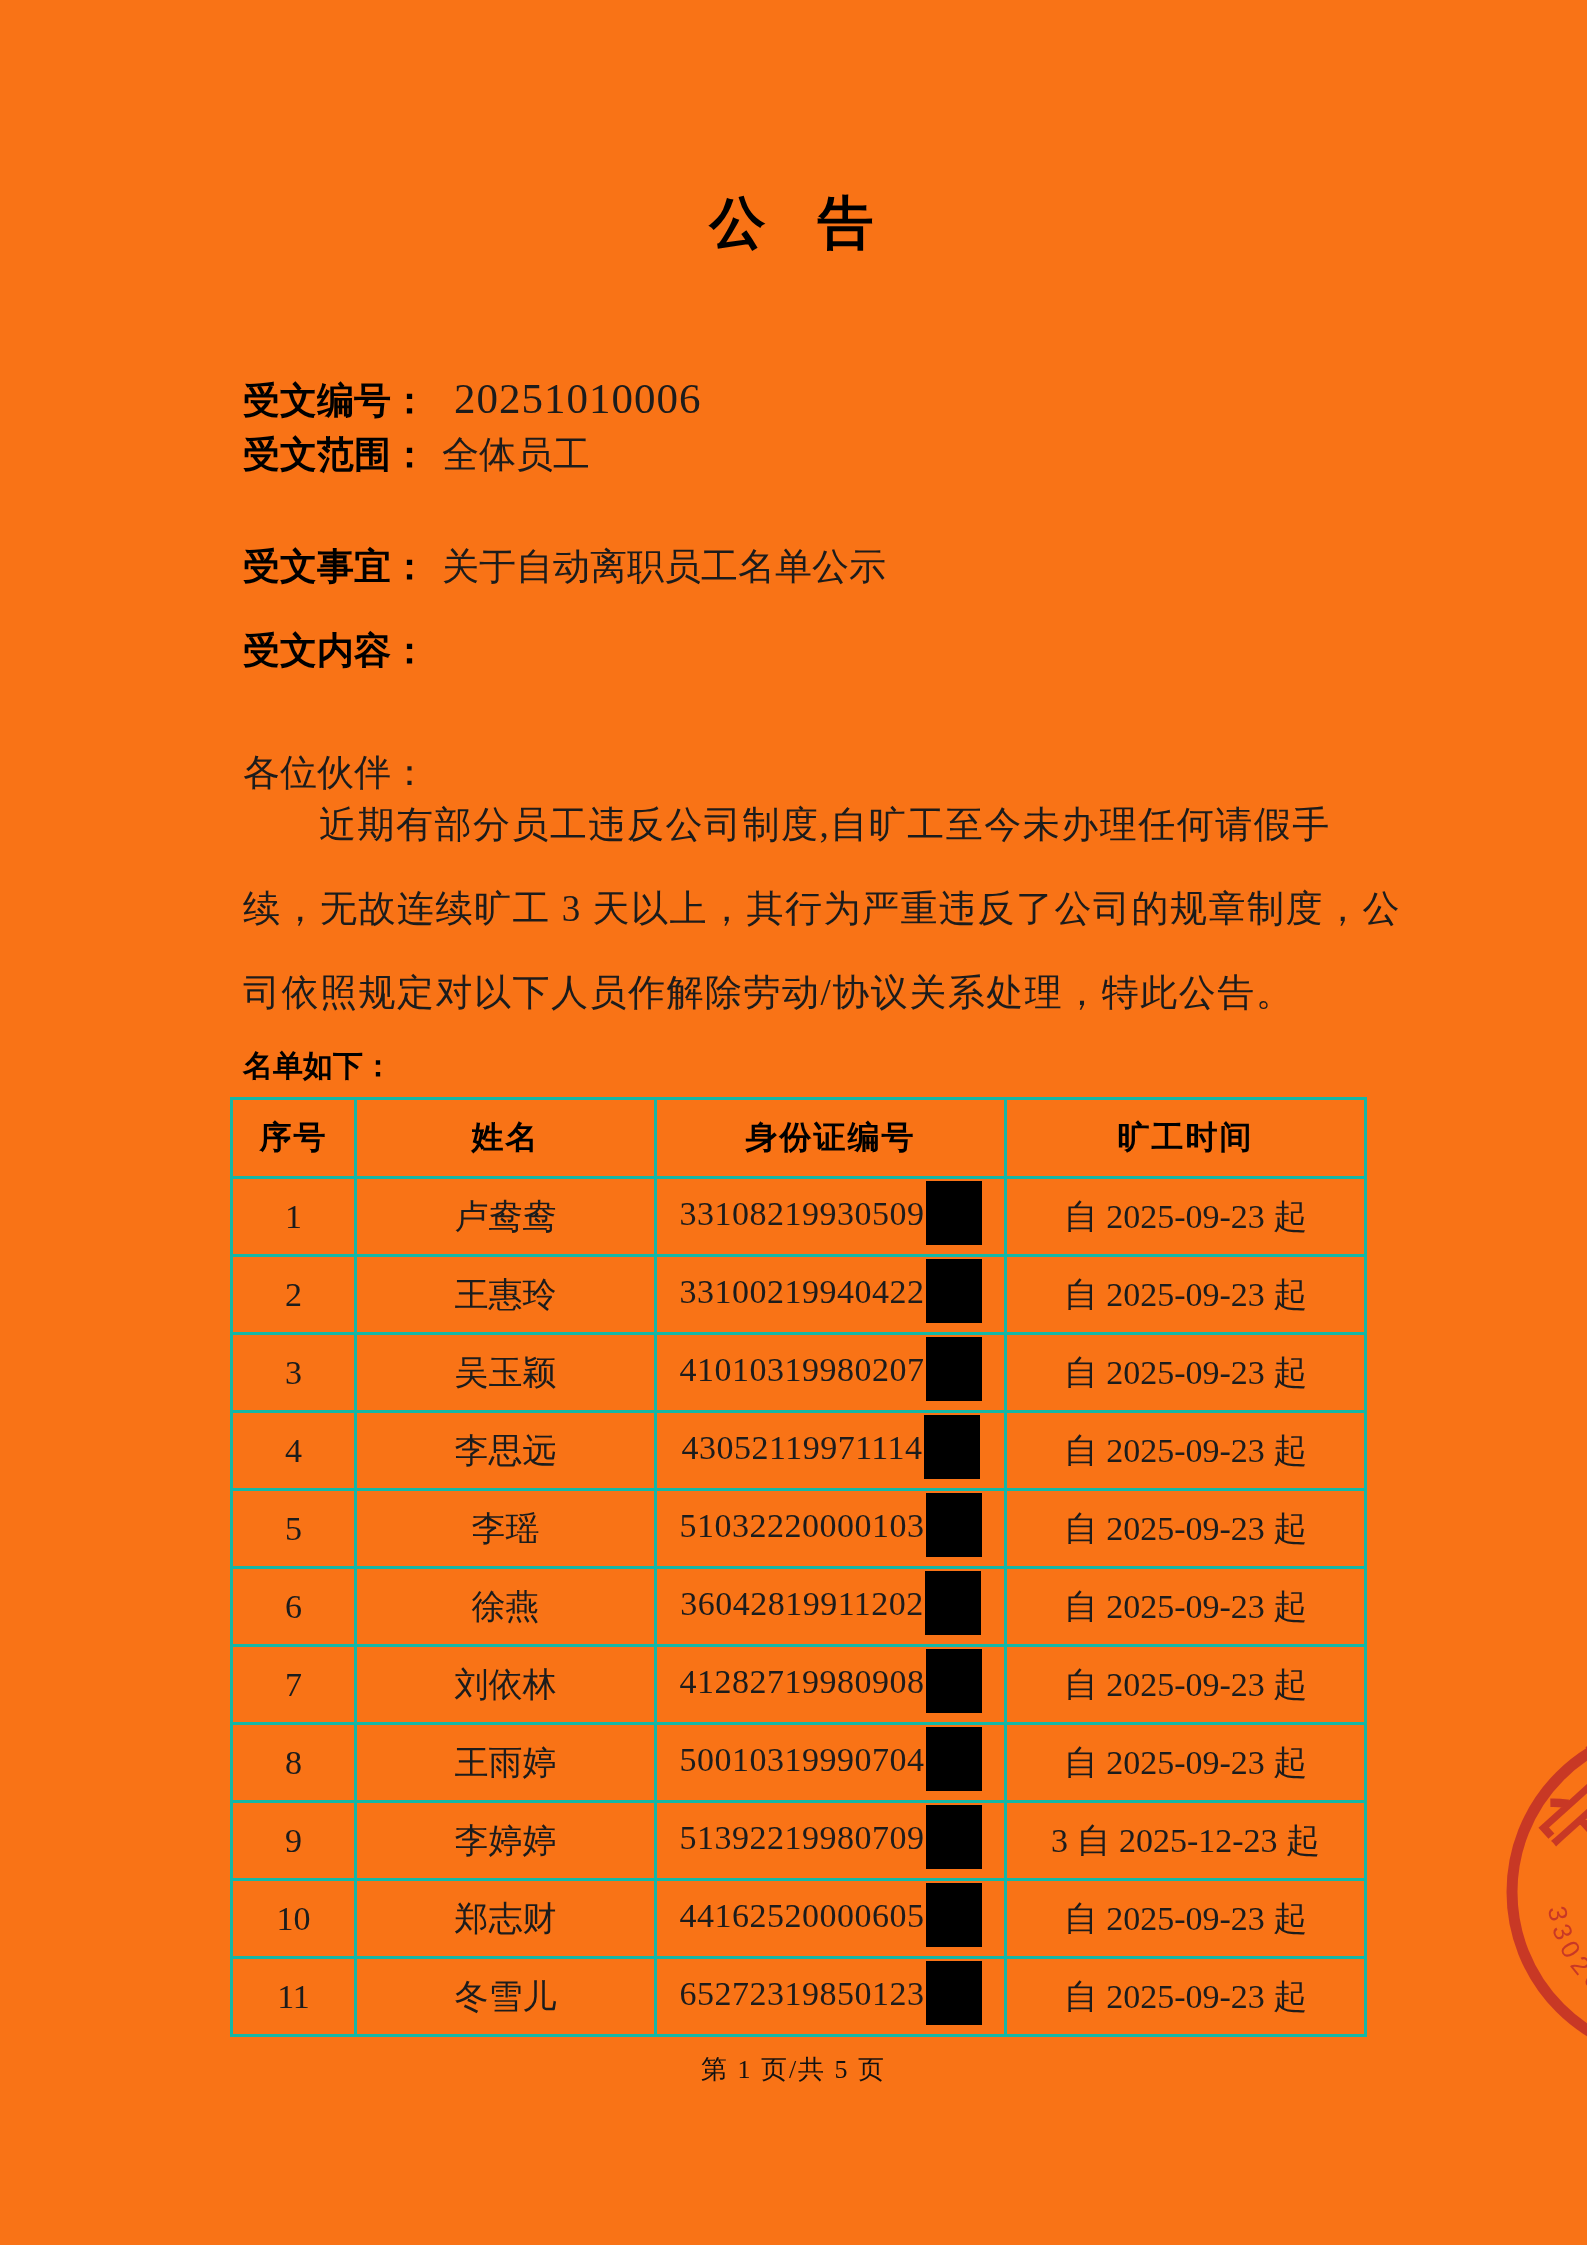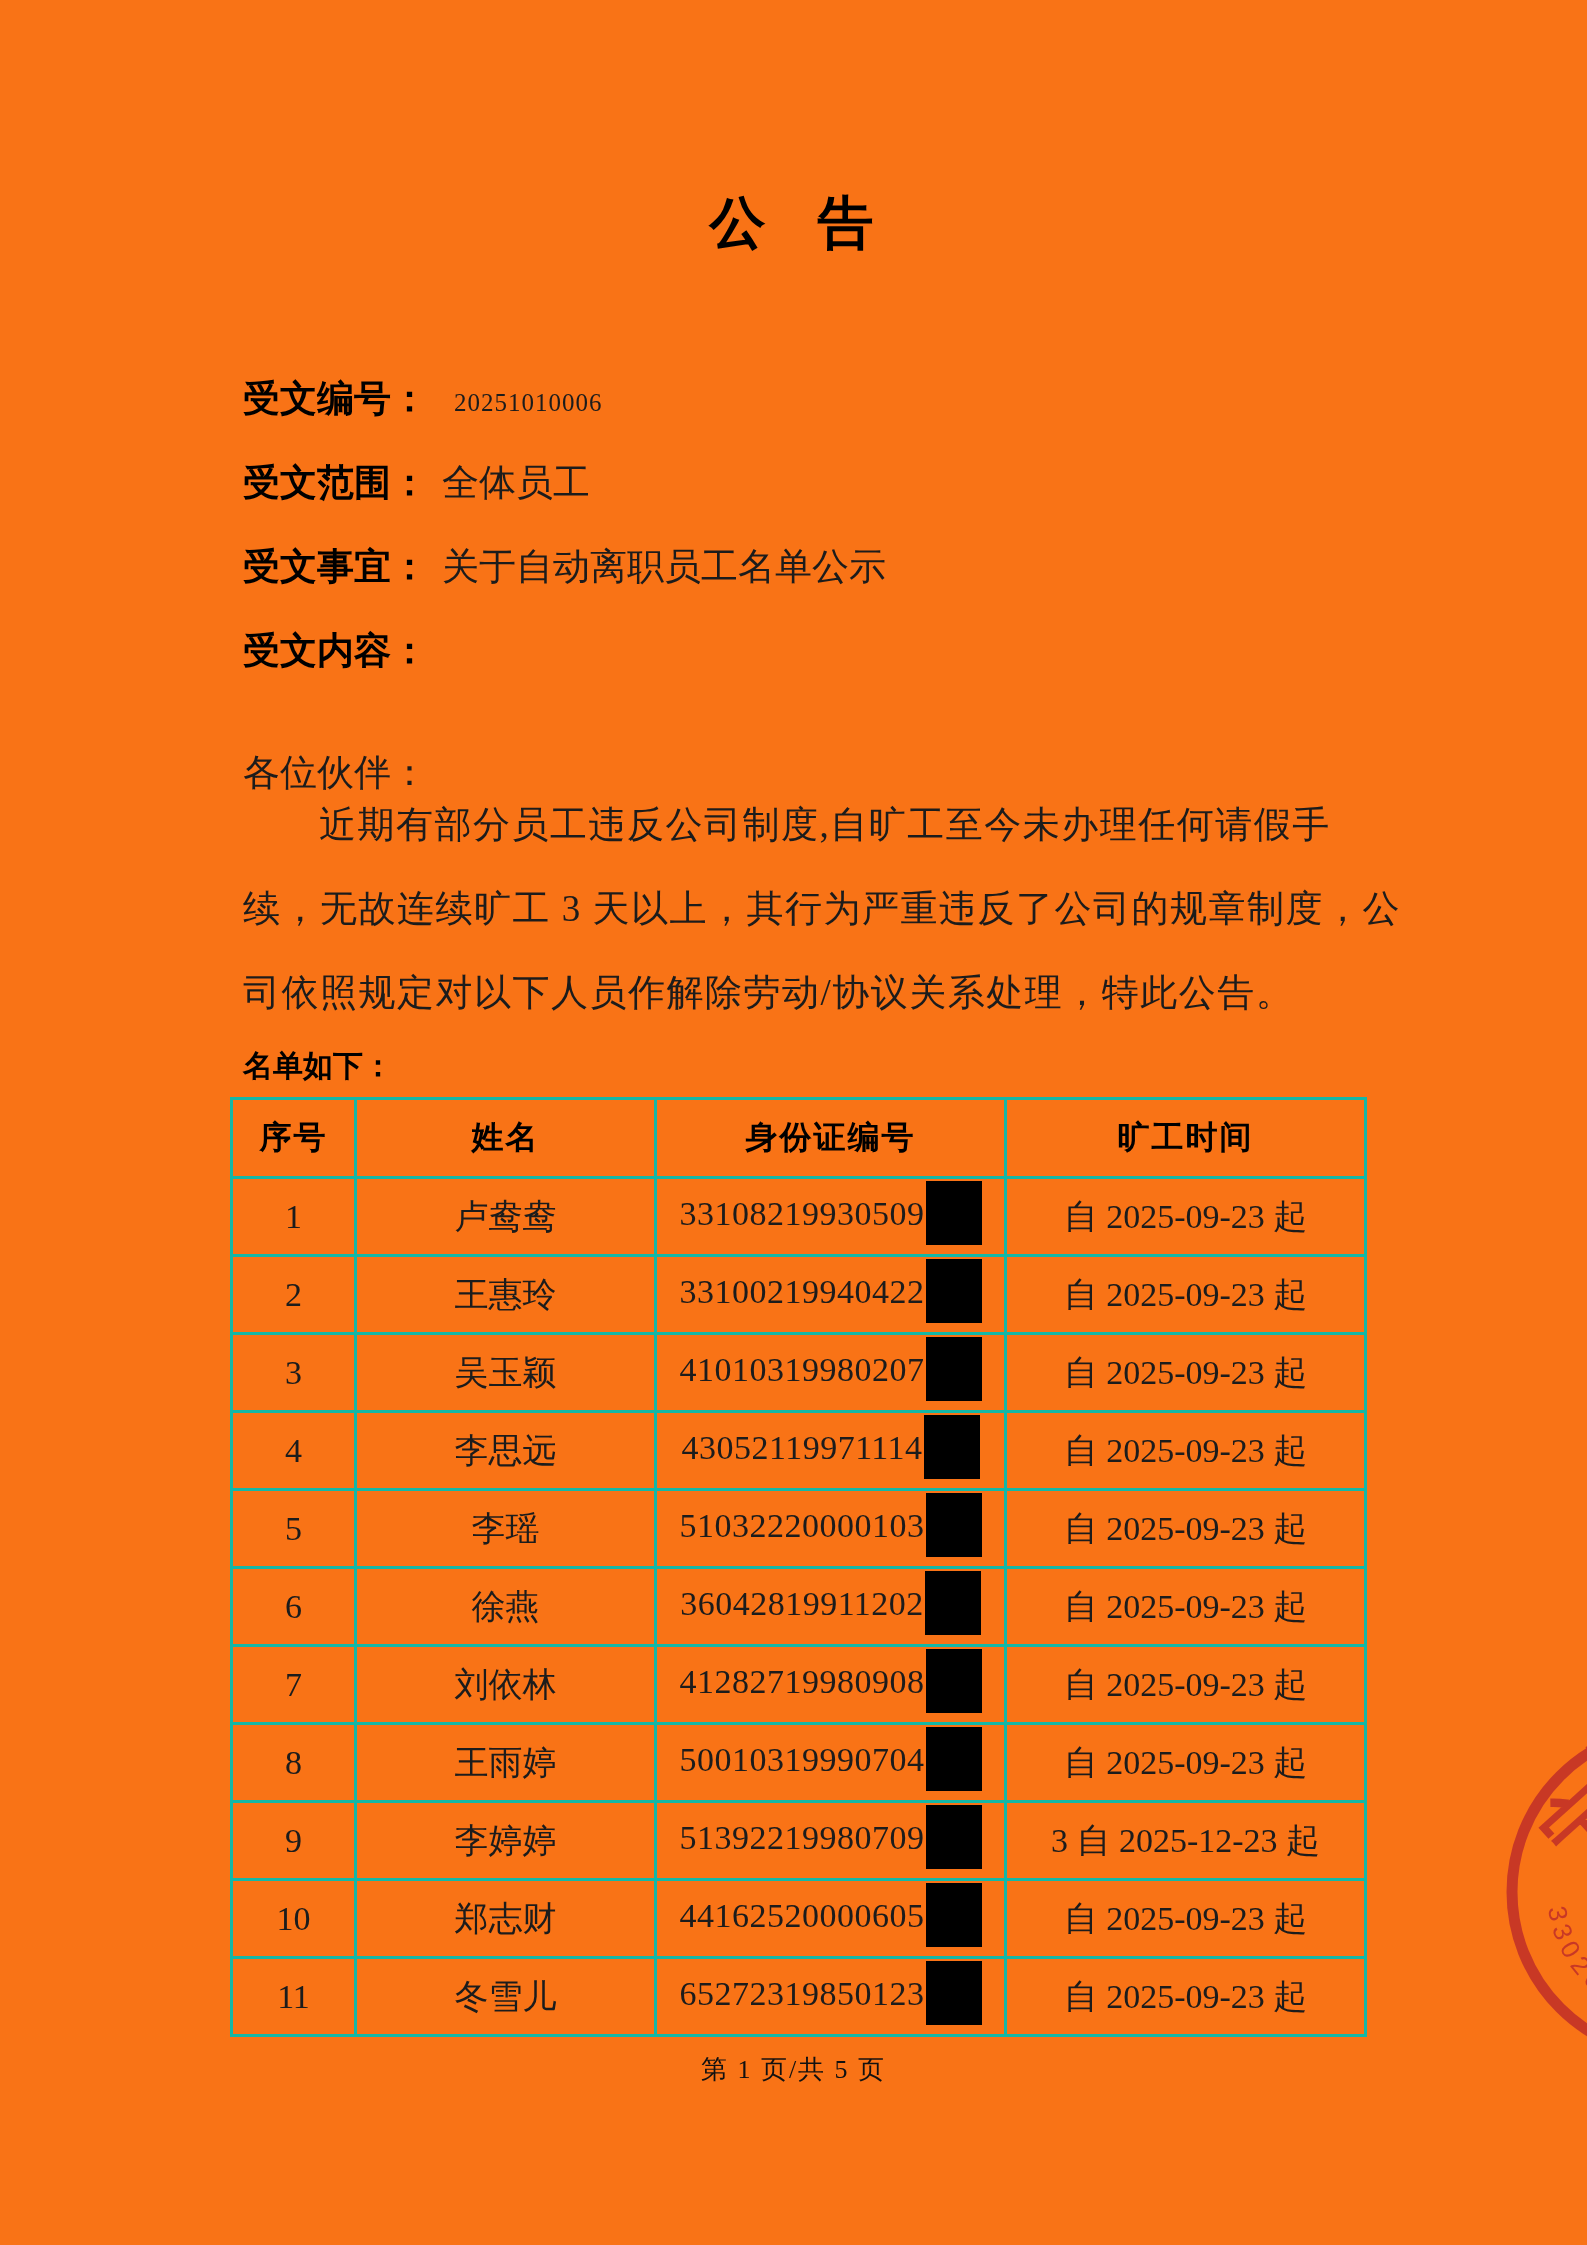--- a/index.html
+++ b/index.html
@@ -17,21 +17,21 @@
     text-align:center;
     font-size:56px;font-weight:bold;color:#000;
     word-spacing:30px;letter-spacing:4px;
   }
   .field-row{
     position:absolute;left:243px;width:1130px;
     font-size:37px;line-height:46px;white-space:nowrap;
   }
   .field-label{font-weight:bold;color:#000;}
   .field-value{font-weight:normal;margin-left:14px;}
-  .field-value.num{font-size:25px;margin-left:26px;letter-spacing:1px;}
+  .field-value.num{font-size:43px;margin-left:26px;letter-spacing:1px;}
   .salutation{
     position:absolute;left:243px;top:750px;
     font-size:37px;line-height:46px;
   }
   .para-line{
     position:absolute;left:243px;width:1130px;
     font-size:37px;line-height:50px;white-space:nowrap;
     letter-spacing:1.5px;
   }
   .para-line.indent{ text-indent:76px; }
@@ -77,21 +77,21 @@
 </head>
 <body>
 
 <div class="page">
 
   <div class="title">公  告</div>
 
   <div class="field-row" style="top:376px">
     <span class="field-label">受文编号：</span><span class="field-value num">20251010006</span>
   </div>
-  <div class="field-row" style="top:460px">
+  <div class="field-row" style="top:432px">
     <span class="field-label">受文范围：</span><span class="field-value">全体员工</span>
   </div>
   <div class="field-row" style="top:628px">
     <span class="field-label">受文内容：</span><span class="field-value"></span>
   </div>
   <div class="field-row" style="top:544px">
     <span class="field-label">受文事宜：</span><span class="field-value">关于自动离职员工名单公示</span>
   </div>
 
   <div class="salutation">各位伙伴：</div>

